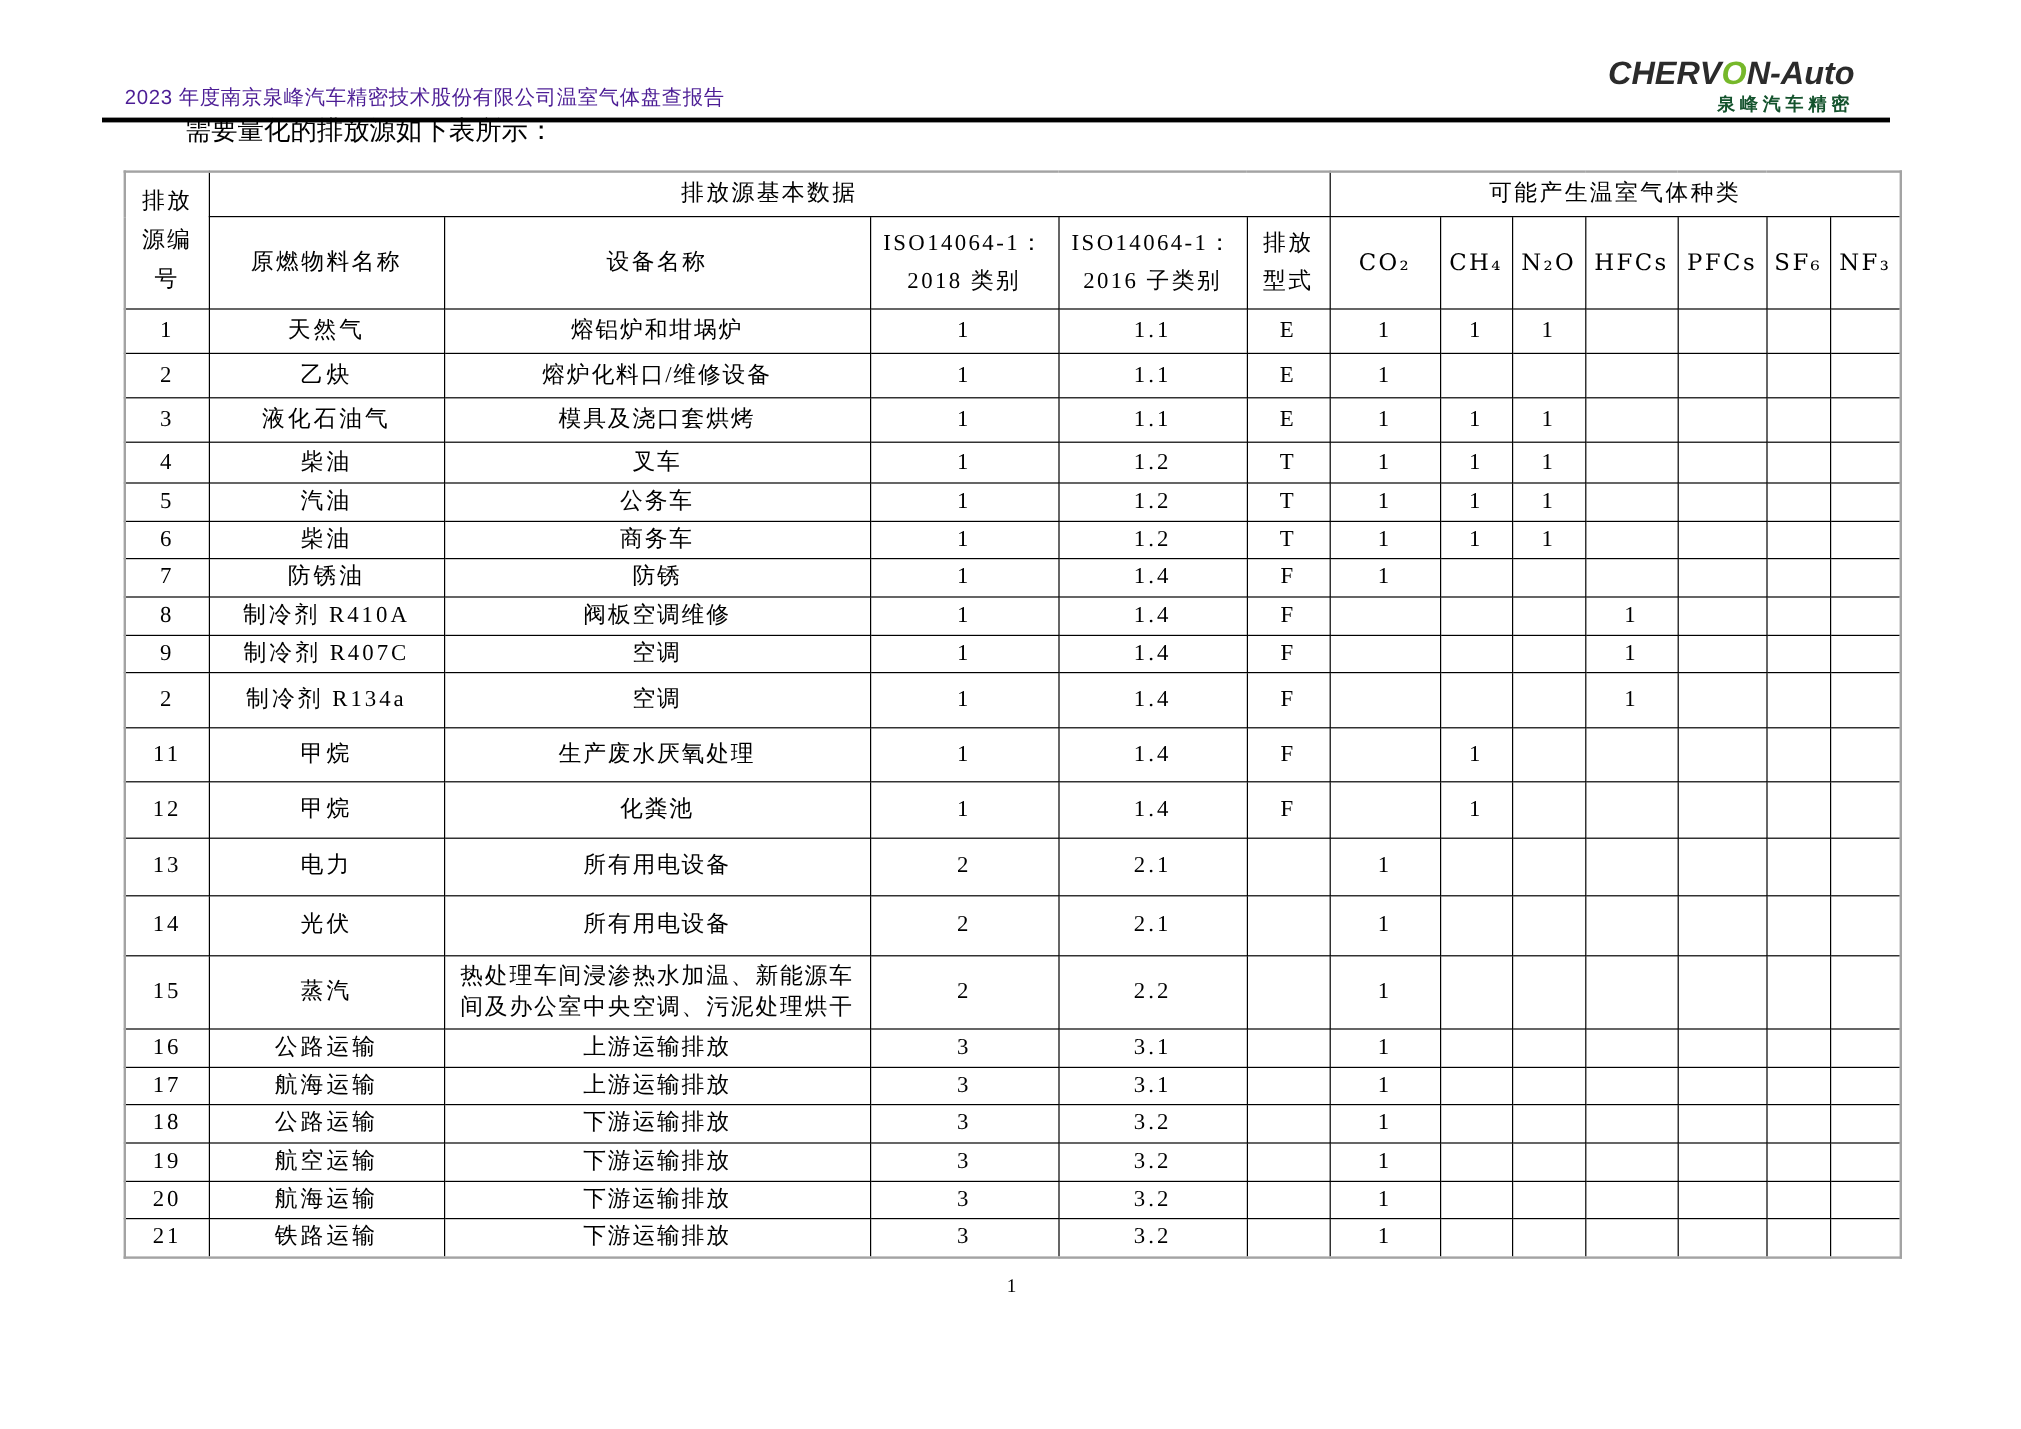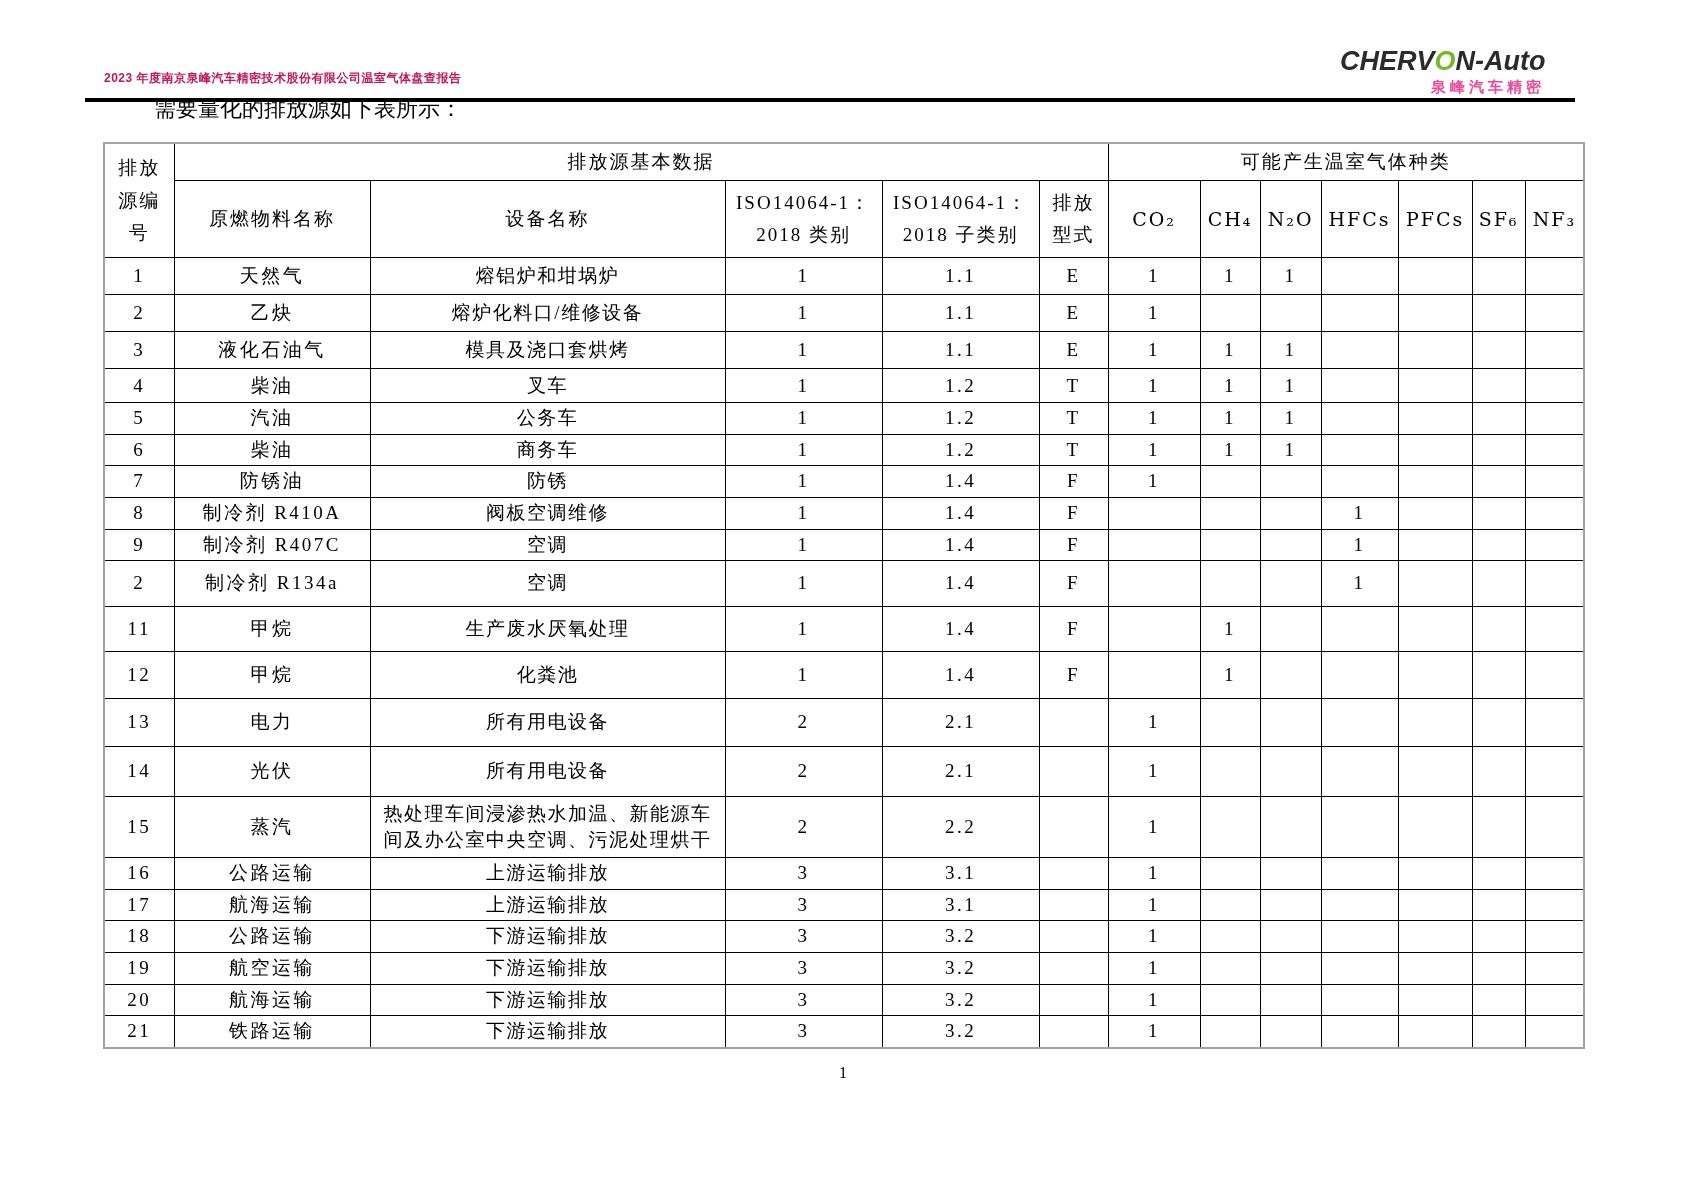--- a/index.html
+++ b/index.html
@@ -14,24 +14,24 @@
     color: #000;
     font-family: "Liberation Serif", "DejaVu Serif", serif;
     overflow: hidden;
   }
 
   
   .report-title {
     position: absolute;
     left: 104px; top: 70px;
     font-family: "Liberation Sans", sans-serif;
-    font-weight: 700;
-    font-size: 12px;
+    font-weight: 400;
+    font-size: 17px;
     letter-spacing: 0.5px;
-    color: #be185d;
+    color: #4c1d95;
     white-space: nowrap;
   }
   .header-rule {
     position: absolute;
     left: 85px; top: 98px;
     width: 1490px; height: 4px;
     background: #000;
   }
   .logo {
     position: absolute;
@@ -46,21 +46,21 @@
     line-height: 1;
     color: #2b2b2b;
     white-space: nowrap;
     text-align: right;
   }
   .logo-sub {
     font-family: "Liberation Sans", sans-serif;
     font-weight: 700;
     font-size: 15px;
     letter-spacing: 4px;
-    color: #ec4899;
+    color: #14532d;
     text-align: right;
     margin-top: 3px;
   }
   .intro {
     position: absolute;
     left: 154px; top: 94px;
     font-size: 22px;
     color: #000;
     white-space: nowrap;
   }
@@ -157,21 +157,21 @@
       <thead>
         <tr style="height:30px">
           <th rowspan="2" class="th-no">排放源编号</th>
           <th colspan="5" class="th-group">排放源基本数据</th>
           <th colspan="7" class="th-group">可能产生温室气体种类</th>
         </tr>
         <tr style="height:77px">
           <th>原燃物料名称</th>
           <th>设备名称</th>
           <th>ISO14064-1：2018 类别</th>
-          <th>ISO14064-1：2018 子类别</th>
+          <th>ISO14064-1：2016 子类别</th>
           <th>排放型式</th>
           <th class="th-gas">CO₂</th>
           <th class="th-gas">CH₄</th>
           <th class="th-gas">N₂O</th>
           <th class="th-gas">HFCs</th>
           <th class="th-gas">PFCs</th>
           <th class="th-gas">SF₆</th>
           <th class="th-gas">NF₃</th>
         </tr>
       </thead>

